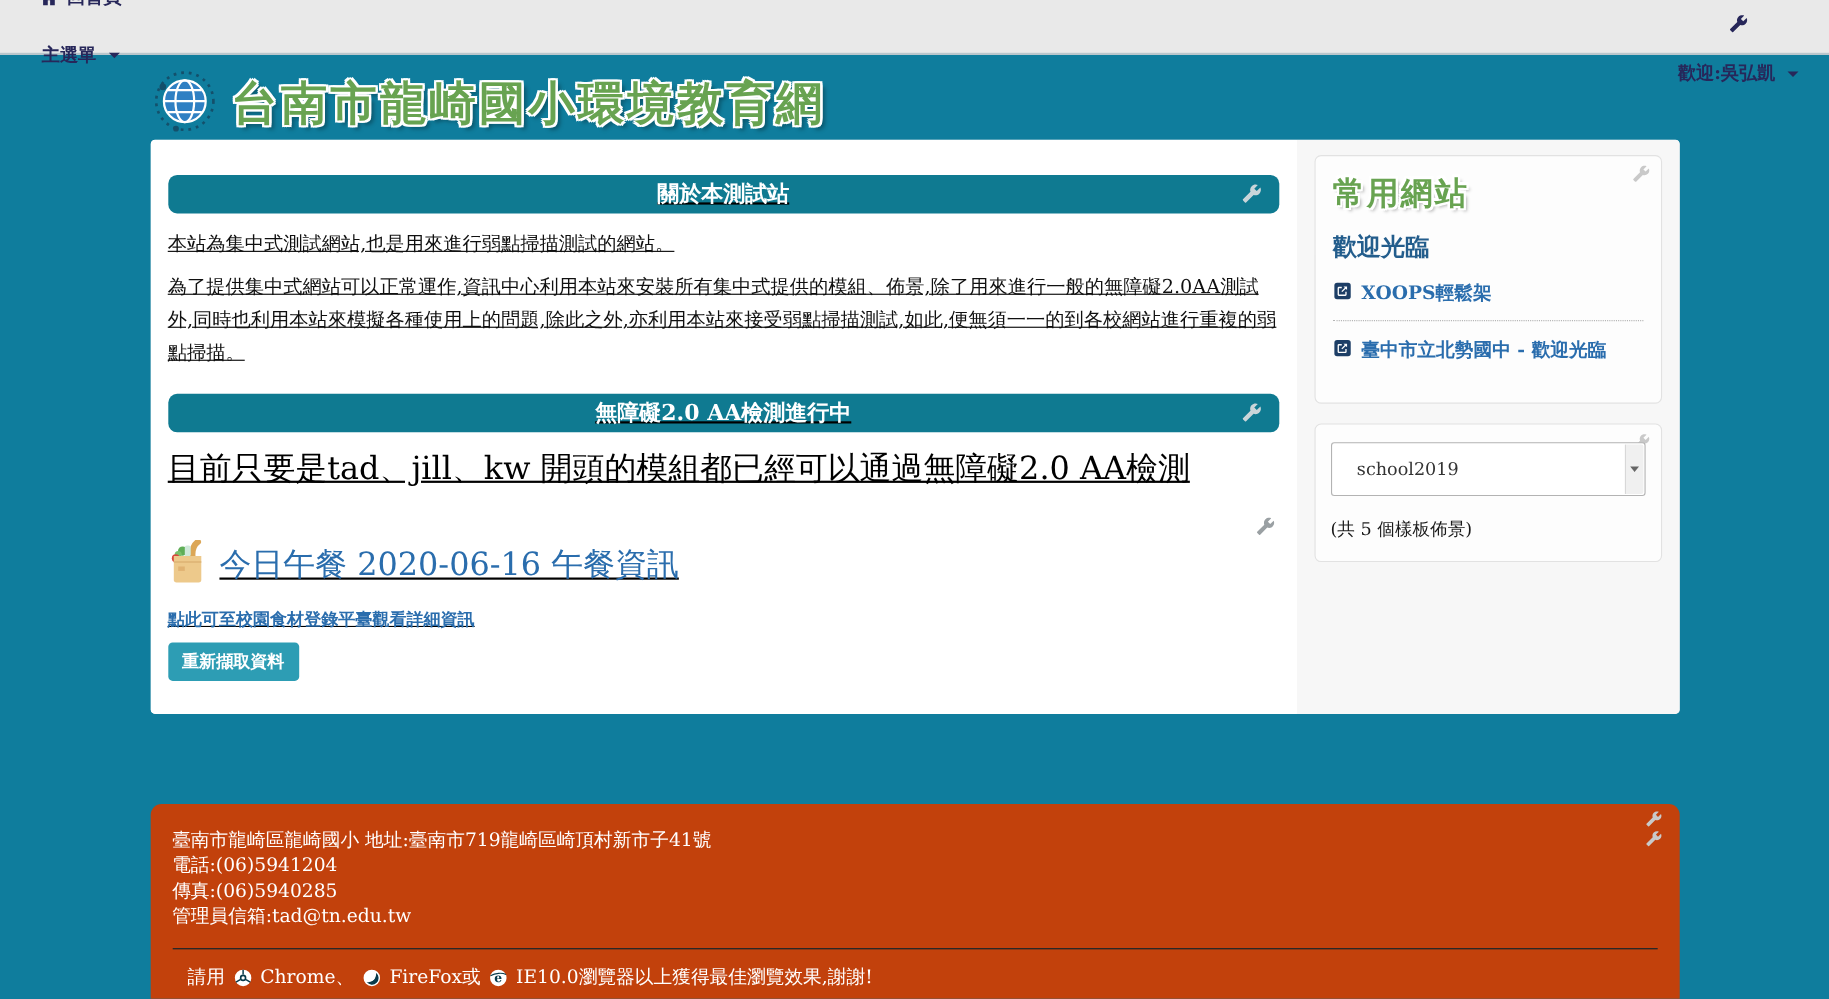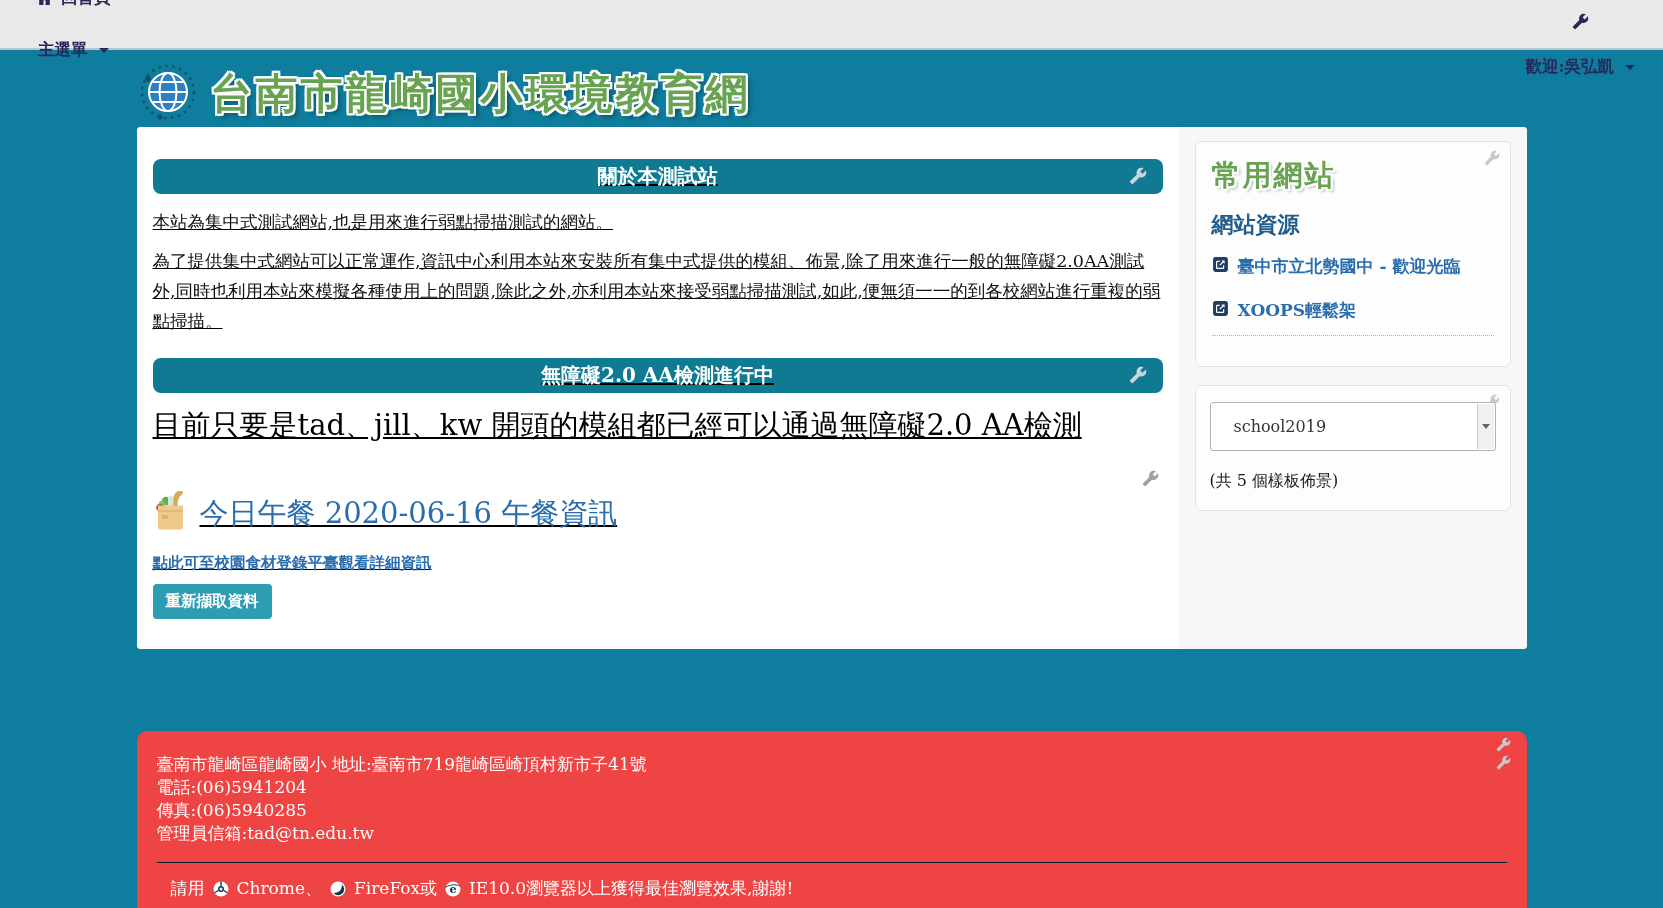--- a/index.html
+++ b/index.html
@@ -93,21 +93,21 @@
     display:flex; align-items:center; justify-content:center;
   }
   .select-btn .tri {
     width:0; height:0; border-left:4px solid transparent; border-right:4px solid transparent;
     border-top:5px solid #666;
   }
   .theme-note { margin-top:20px; font-size:16px; color:#1a1a1a; }
   
   .footer {
     position:relative; width:1390px; margin:82px auto 0; height:178px;
-    background:#ef4444; border-radius:10px 10px 0 0;
+    background:#c2410c; border-radius:10px 10px 0 0;
     color:#fff; padding:22px 20px 0;
   }
   .footer-line { font-size:17px; line-height:23px; }
   .footer-wrenches { position:absolute; right:16px; top:6px; display:flex; flex-direction:column; gap:3px; }
   .footer-sep { border-top:1px solid #05222e; margin-top:17px; }
   .browser-row { display:flex; align-items:center; gap:7px; padding:14px 0 0 14px; font-size:17px; }
   .bicon svg { display:block; }
 </style>
 <title>台南市龍崎國小環境教育網</title></head>
 <body>
@@ -221,40 +221,40 @@
     </div>
 
     <div class="side-col">
       <div class="side-card">
         <span class="wrench card-wrench">
           <svg width="16" height="16" viewBox="0 0 24 24" fill="#c9c9c9">
               <path d="M22.7 19l-9.1-9.1c.9-2.3.4-5-1.5-6.9-2-2-5-2.4-7.4-1.3L9 6 6 9 1.6 4.7C.4 7.1.9 10.1 2.9 12.1c1.9 1.9 4.6 2.4 6.9 1.5l9.1 9.1c.4.4 1 .4 1.4 0l2.3-2.3c.5-.4.5-1.1.1-1.4z"></path>
             </svg>
         </span>
         <div class="side-title">常用網站</div>
-        <div class="side-category">網站資源</div>
+        <div class="side-category">歡迎光臨</div>
+        <div class="side-link dotted">
+          <span>
+            <svg width="17" height="17" viewBox="0 0 24 24">
+                <rect x="1.5" y="1.5" width="21" height="21" rx="3.5" fill="#1d3e66"></rect>
+                <path d="M13.2 6.2h4.6v4.6l-1.7-1.7-4.4 4.4-1.2-1.2 4.4-4.4z" fill="#fff"></path>
+                <path d="M11 7.6H7.3a.8.8 0 0 0-.8.8v8.3c0 .5.4.8.8.8h8.3a.8.8 0 0 0 .8-.8V13" fill="none" stroke="#fff" stroke-width="1.7"></path>
+              </svg>
+          </span>
+          <span>XOOPS輕鬆架</span>
+        </div>
         <div class="side-link" style="padding-bottom:6px;">
           <span>
             <svg width="17" height="17" viewBox="0 0 24 24">
                 <rect x="1.5" y="1.5" width="21" height="21" rx="3.5" fill="#1d3e66"></rect>
                 <path d="M13.2 6.2h4.6v4.6l-1.7-1.7-4.4 4.4-1.2-1.2 4.4-4.4z" fill="#fff"></path>
                 <path d="M11 7.6H7.3a.8.8 0 0 0-.8.8v8.3c0 .5.4.8.8.8h8.3a.8.8 0 0 0 .8-.8V13" fill="none" stroke="#fff" stroke-width="1.7"></path>
               </svg>
           </span>
           <span>臺中市立北勢國中 - 歡迎光臨</span>
-        </div>
-        <div class="side-link dotted">
-          <span>
-            <svg width="17" height="17" viewBox="0 0 24 24">
-                <rect x="1.5" y="1.5" width="21" height="21" rx="3.5" fill="#1d3e66"></rect>
-                <path d="M13.2 6.2h4.6v4.6l-1.7-1.7-4.4 4.4-1.2-1.2 4.4-4.4z" fill="#fff"></path>
-                <path d="M11 7.6H7.3a.8.8 0 0 0-.8.8v8.3c0 .5.4.8.8.8h8.3a.8.8 0 0 0 .8-.8V13" fill="none" stroke="#fff" stroke-width="1.7"></path>
-              </svg>
-          </span>
-          <span>XOOPS輕鬆架</span>
         </div>
       </div>
 
       <div class="side-card theme-card">
         <span class="wrench card-wrench">
           <svg width="16" height="16" viewBox="0 0 24 24" fill="#c9c9c9">
               <path d="M22.7 19l-9.1-9.1c.9-2.3.4-5-1.5-6.9-2-2-5-2.4-7.4-1.3L9 6 6 9 1.6 4.7C.4 7.1.9 10.1 2.9 12.1c1.9 1.9 4.6 2.4 6.9 1.5l9.1 9.1c.4.4 1 .4 1.4 0l2.3-2.3c.5-.4.5-1.1.1-1.4z"></path>
             </svg>
         </span>
         <div class="select-box">

